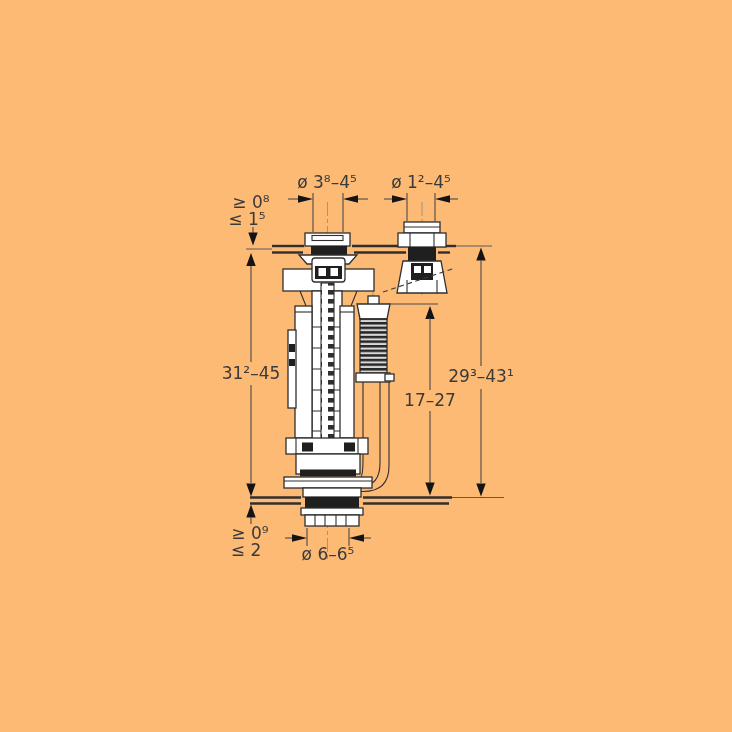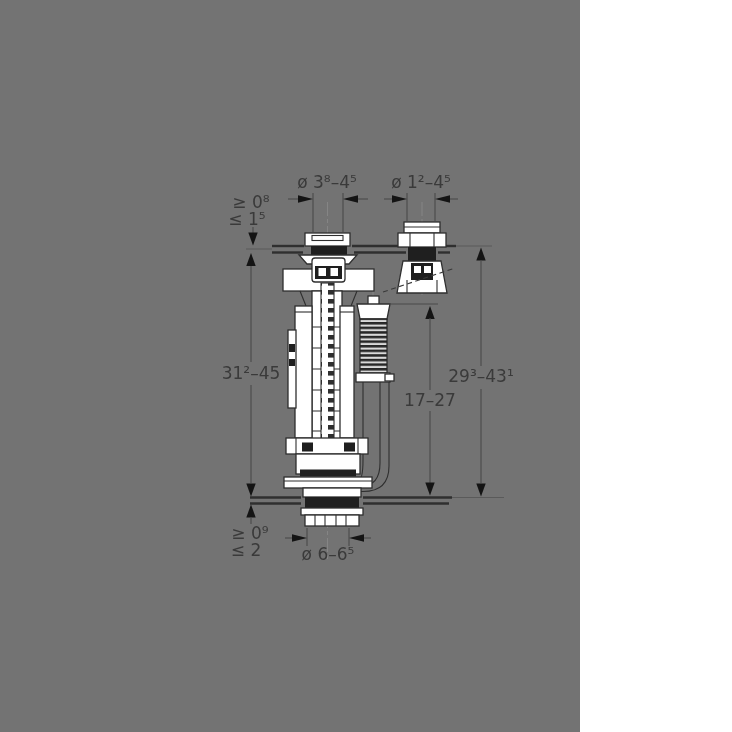--- a/index.html
+++ b/index.html
@@ -1,16 +1,16 @@
 <!DOCTYPE html>
 <html><head>
 <meta charset="utf-8">
 <style>
   html,body{margin:0;padding:0;background:#fff;}
-  .stage{width:580px;height:732px;background:#737373;position:relative;overflow:hidden;}
+  .stage{width:732px;height:732px;background:#fdba74;position:relative;overflow:hidden;}
   svg{display:block;}
   svg text{
     font-family:"DejaVu Sans","Liberation Sans",sans-serif;
     font-size:17px;
     fill:#3a3a3a;
   }
   .p  { fill:#ffffff; stroke:#2f2f2f; stroke-width:1.3; }   
   .pd { fill:#1f1f1f; stroke:none; }                        
   .ws { fill:#ffffff; stroke:none; }                        
   .ln { fill:none; stroke:#2f2f2f; stroke-width:1.1; }      

